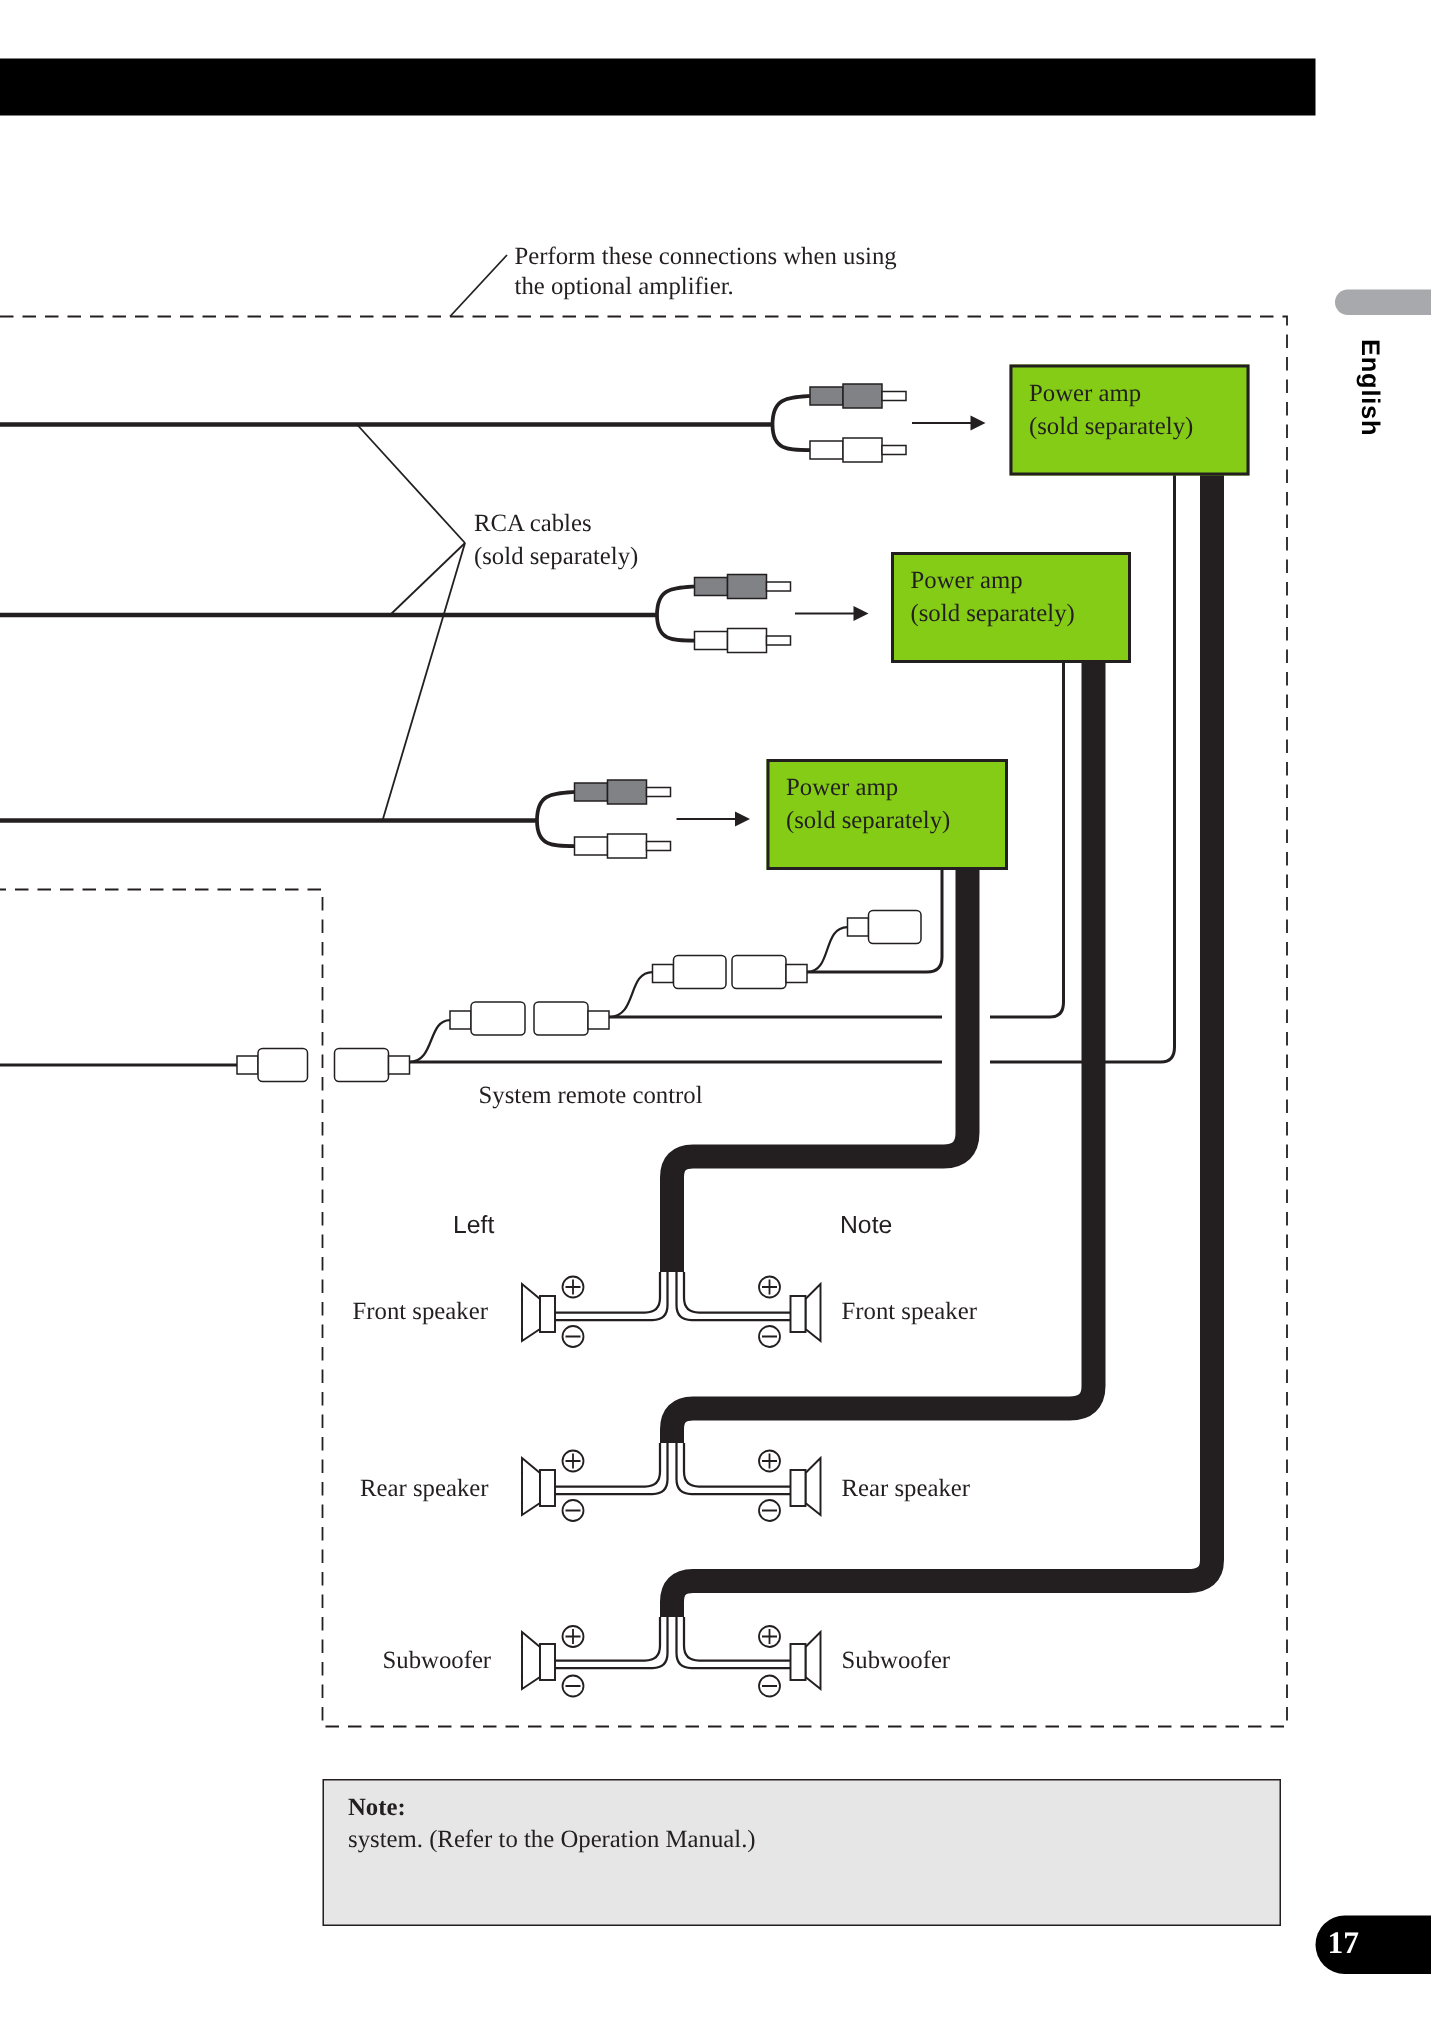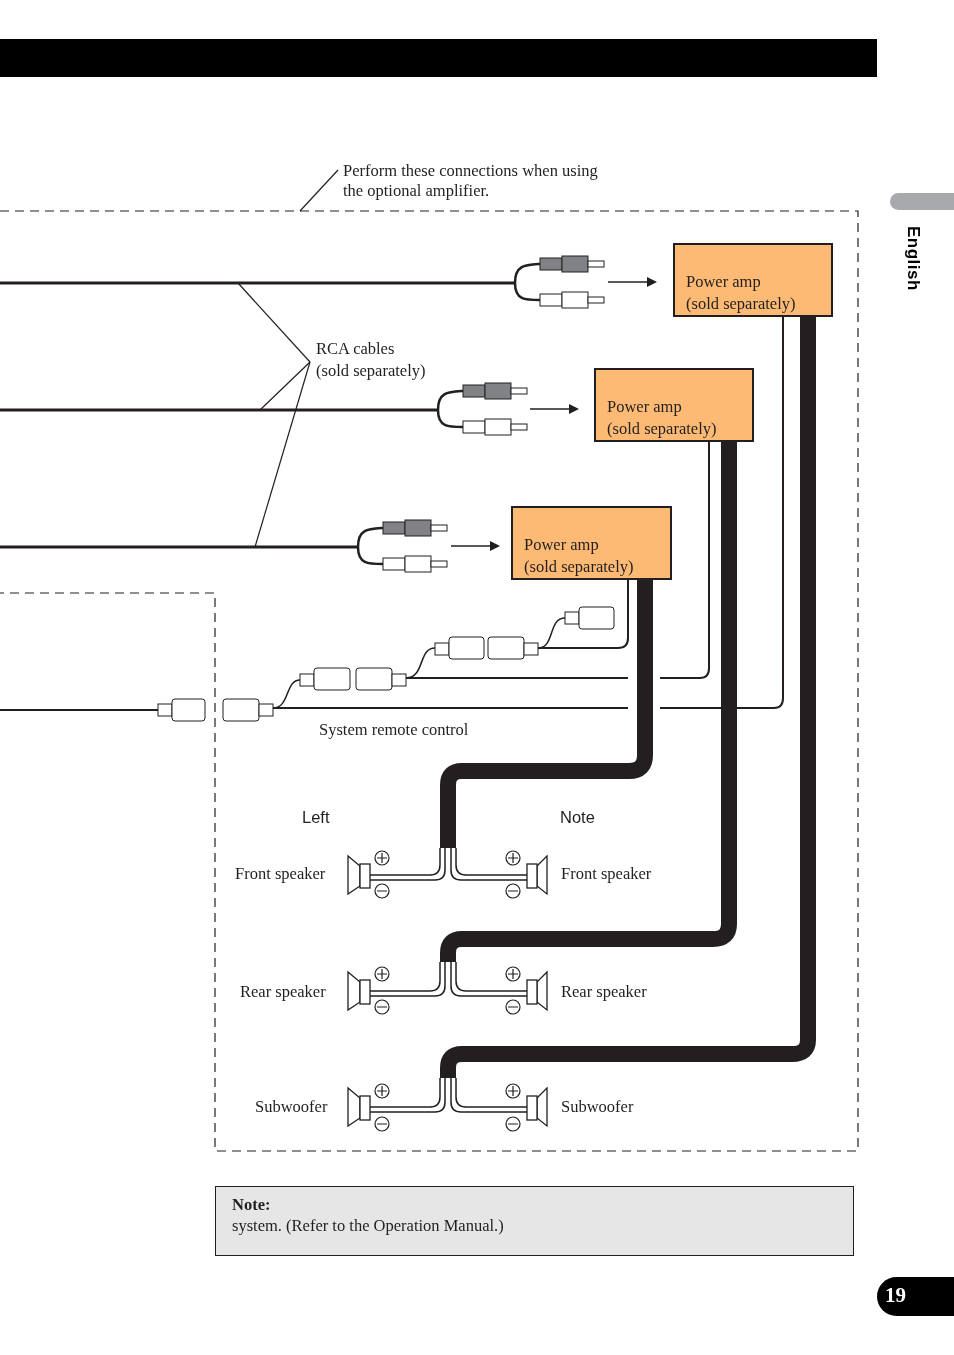--- a/index.html
+++ b/index.html
@@ -4,22 +4,22 @@
 <style>
   html, body { margin: 0; padding: 0; background: #ffffff; }
   body { width: 954px; height: 1355px; position: relative; overflow: hidden; font-family: "Liberation Serif", serif; color: #231f20; }
   .header-bar { position: absolute; left: 0; top: 39px; width: 877px; height: 38px; background: #000; }
   .lang-tab { position: absolute; left: 890px; top: 193px; width: 64px; height: 17px; background: #a7a9ac; border-radius: 9px 0 0 9px; }
   .lang-label { position: absolute; left: 903px; top: 226px; font-family: "Liberation Sans", sans-serif; font-weight: bold; font-size: 17px; writing-mode: vertical-rl; color: #000; letter-spacing: 0.5px; }
   .page-tab { position: absolute; left: 877px; top: 1277px; width: 77px; height: 39px; background: #000; border-radius: 20px 0 0 20px; }
   .page-num { position: absolute; left: 885px; top: 1283px; font-weight: bold; font-size: 21px; color: #fff; }
   .txt { position: absolute; font-size: 16.5px; line-height: 21px; white-space: pre; }
   .sans { font-family: "Liberation Sans", sans-serif; font-size: 16.5px; }
-  .amp { position: absolute; background: #fdba74; border: 2px solid #231f20; box-sizing: border-box; padding: 26px 11px; font-size: 16.5px; line-height: 22px; }
-  .note { position: absolute; left: 215px; top: 1186px; width: 639px; height: 70px; background: #e6e6e6; border: 1.5px solid #231f20; box-sizing: border-box; padding: 7px 16px; font-size: 16.5px; line-height: 21px; }
+  .amp { position: absolute; background: #84cc16; border: 2px solid #231f20; box-sizing: border-box; padding: 6px 11px; font-size: 16.5px; line-height: 22px; }
+  .note { position: absolute; left: 215px; top: 1186px; width: 639px; height: 98px; background: #e6e6e6; border: 1.5px solid #231f20; box-sizing: border-box; padding: 7px 16px; font-size: 16.5px; line-height: 21px; }
   .note b { display: block; }
   svg { position: absolute; left: 0; top: 0; }
 </style>
 </head>
 <body>
 
 <div class="header-bar"></div>
 <div class="lang-tab"></div>
 <div class="lang-label">English</div>
 
@@ -193,13 +193,13 @@
 <div class="txt" style="left:561px;top:981px;">Rear speaker</div>
 <div class="txt" style="left:255px;top:1096px;">Subwoofer</div>
 <div class="txt" style="left:561px;top:1096px;">Subwoofer</div>
 
 <div class="note">
   <b>Note:</b>
   <div>system. (Refer to the Operation Manual.)</div>
 </div>
 
 <div class="page-tab"></div>
-<div class="page-num">19</div>
+<div class="page-num">17</div>
 
 </body></html>

